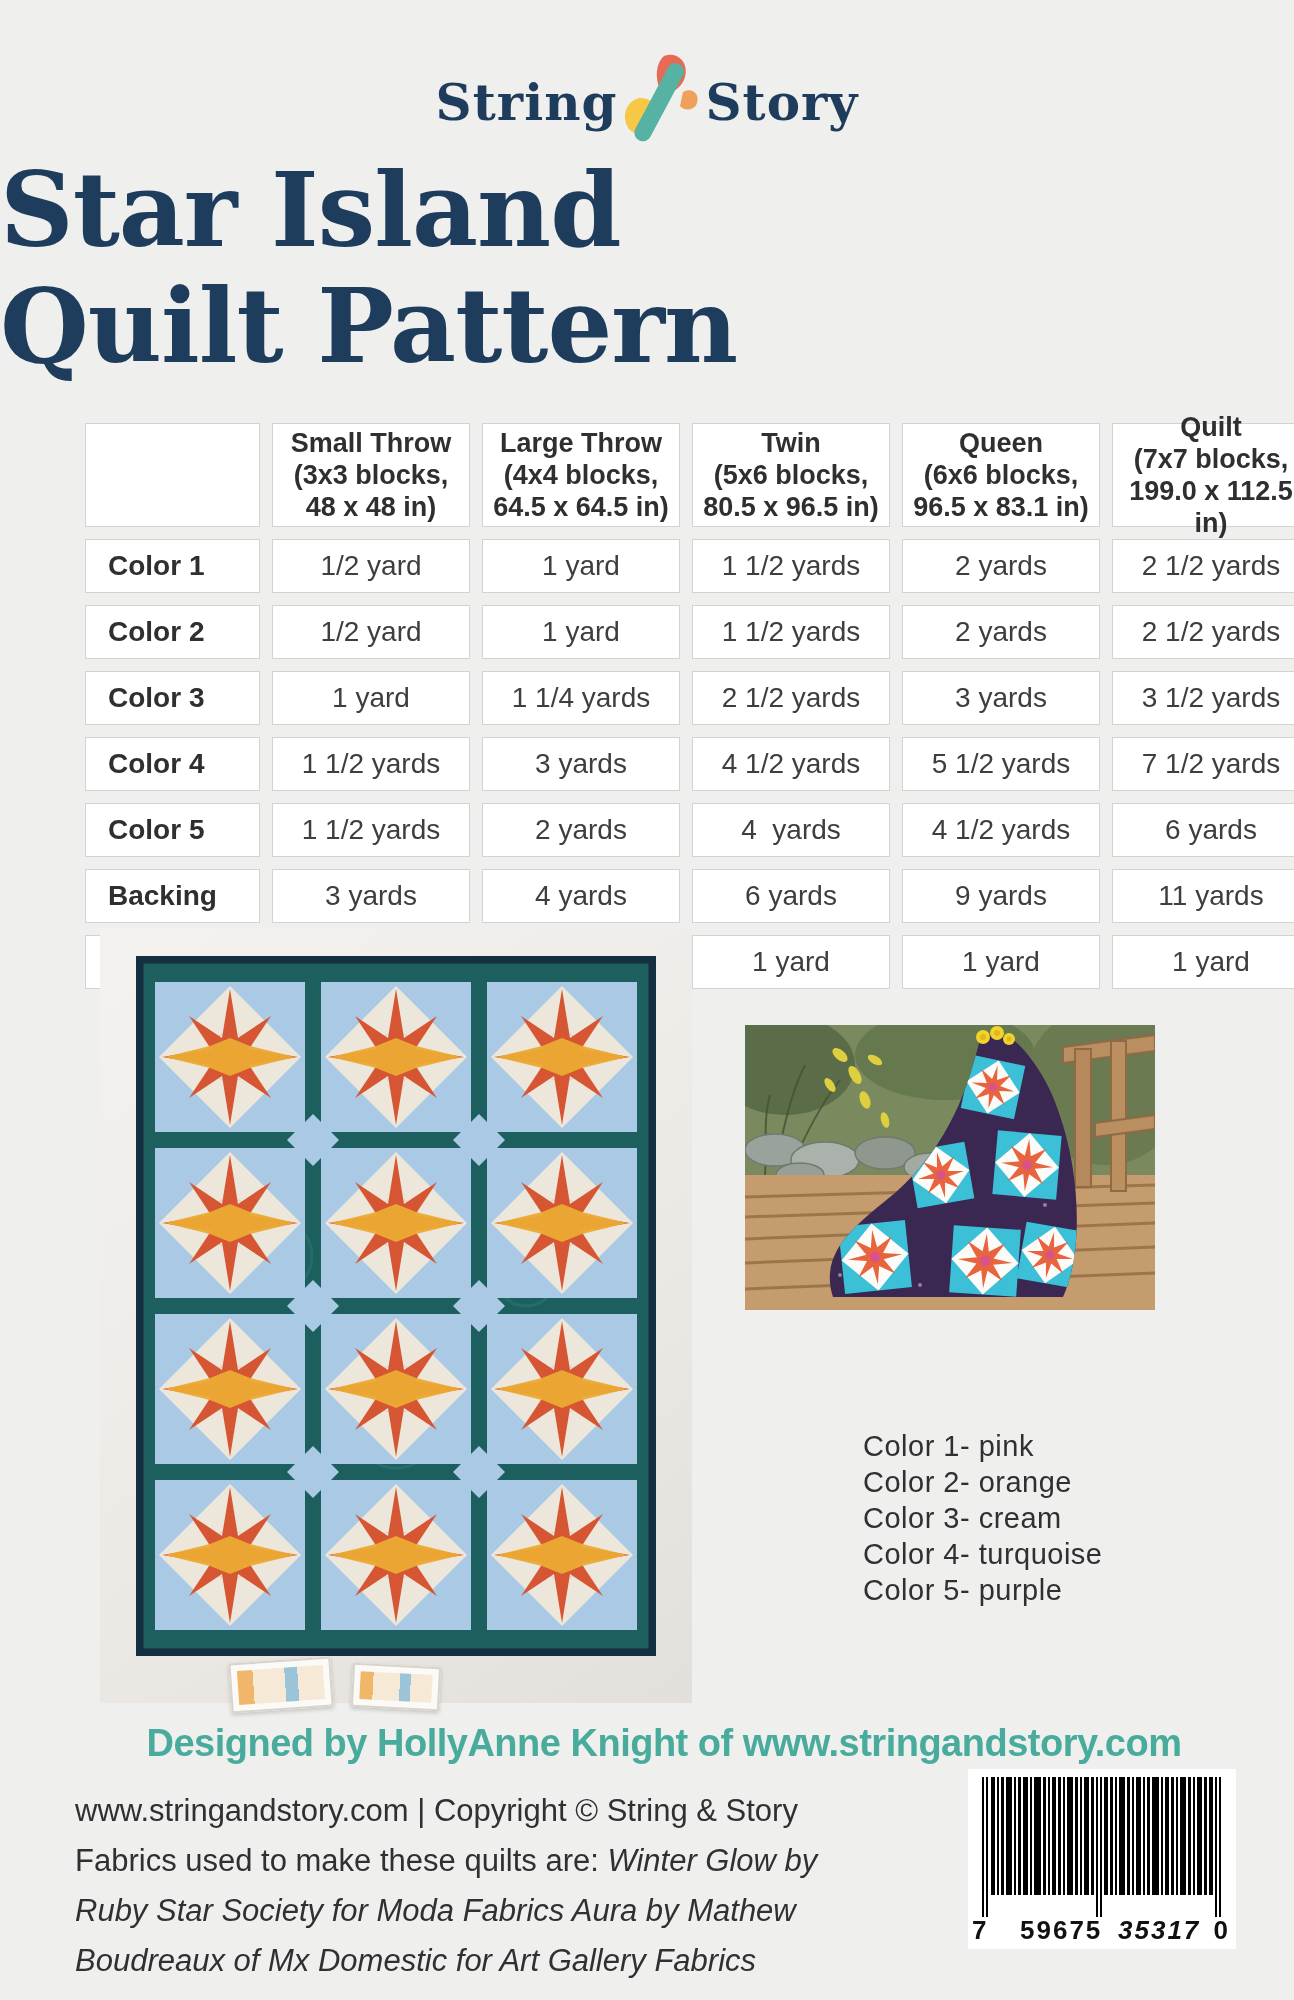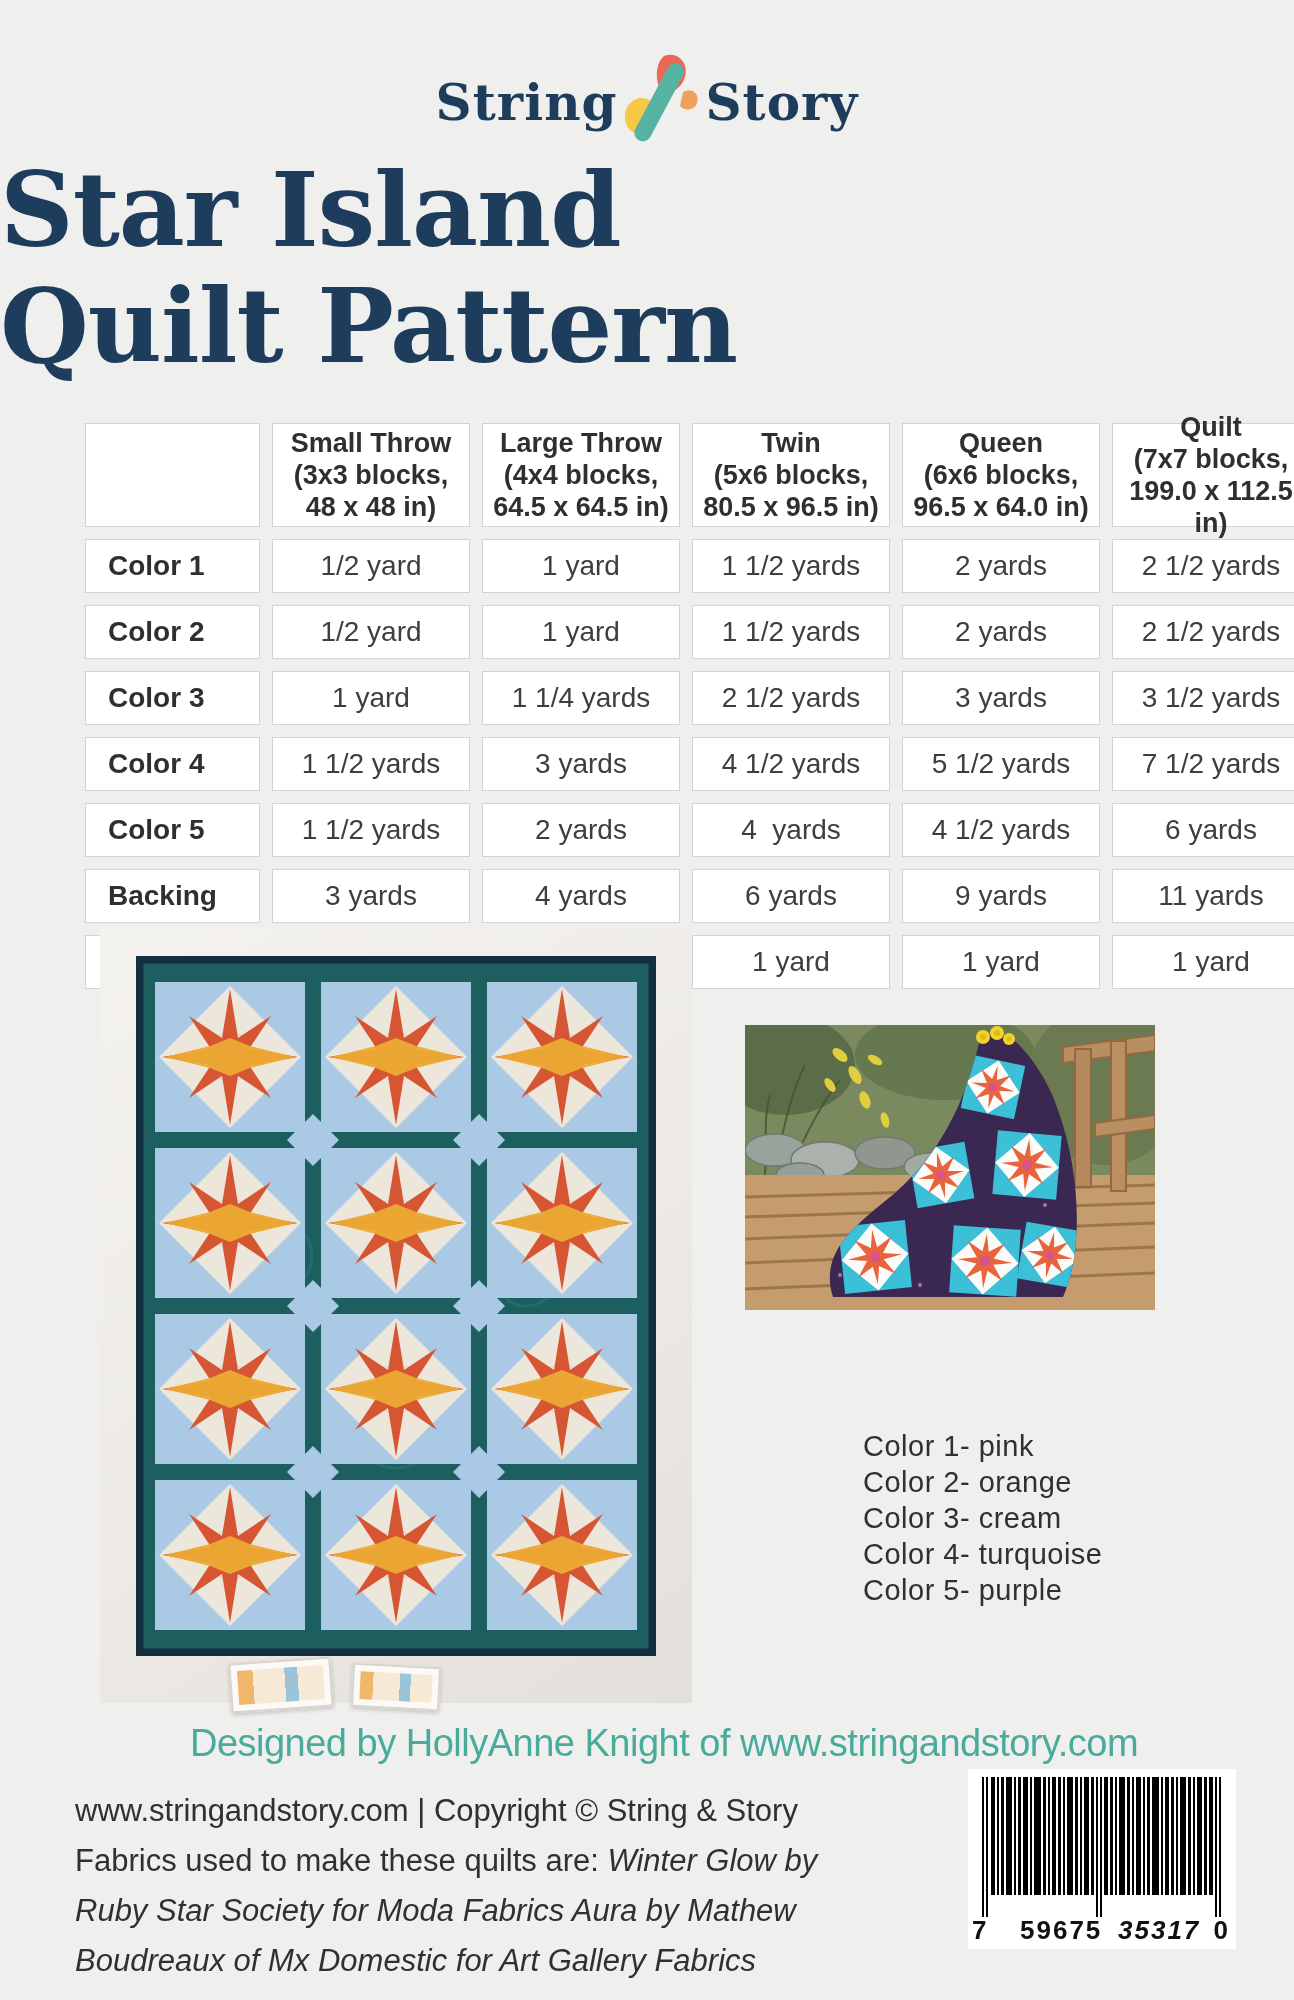--- a/index.html
+++ b/index.html
@@ -48,21 +48,21 @@
   
   .photo-right { position:absolute; left:745px; top:1025px; width:410px; height:285px; }
   .photo-right svg { display:block; }
 
   
   .legend { position:absolute; left:840px; top:1428px;
             font-size:29px; line-height:36px; color:#2e3032; letter-spacing:.5px;margin-left:23px; }
 
   
   .designed { position:absolute; top:1722px; left:0; right:0; text-align:center;
-              font-weight:400; font-size:38px; color:#48ab9c; letter-spacing:-.5px;padding-left:34px; }
+              font-weight:700; font-size:38px; color:#48ab9c; letter-spacing:-.5px;padding-left:34px; }
 
   
   .footer { position:absolute; left:75px; top:1786px; font-size:31px;
             line-height:50px; color:#2e3032; }
   .footer em { font-style:italic; }
 
   
   .barcode { position:absolute; left:968px; top:1769px; width:268px; height:180px;
              background:#ffffff; }
   .barcode svg { position:absolute; left:10px; top:8px; }
@@ -105,21 +105,21 @@
       <span>64.5 x 64.5 in)</span>
     </div>
     <div class="cell hcell">
       <span>Twin</span>
       <span>(5x6 blocks,</span>
       <span>80.5 x 96.5 in)</span>
     </div>
     <div class="cell hcell">
       <span>Queen</span>
       <span>(6x6 blocks,</span>
-      <span>96.5 x 64.0 in)</span>
+      <span>96.5 x 83.1 in)</span>
     </div>
     <div class="cell hcell">
       <span>Quilt</span>
       <span>(7x7 blocks,</span>
       <span>199.0 x 112.5 in)</span>
     </div>
 
     <div class="cell lcell">Color 1</div>
     <div class="cell">1/2 yard</div>
     <div class="cell">1 yard</div>

